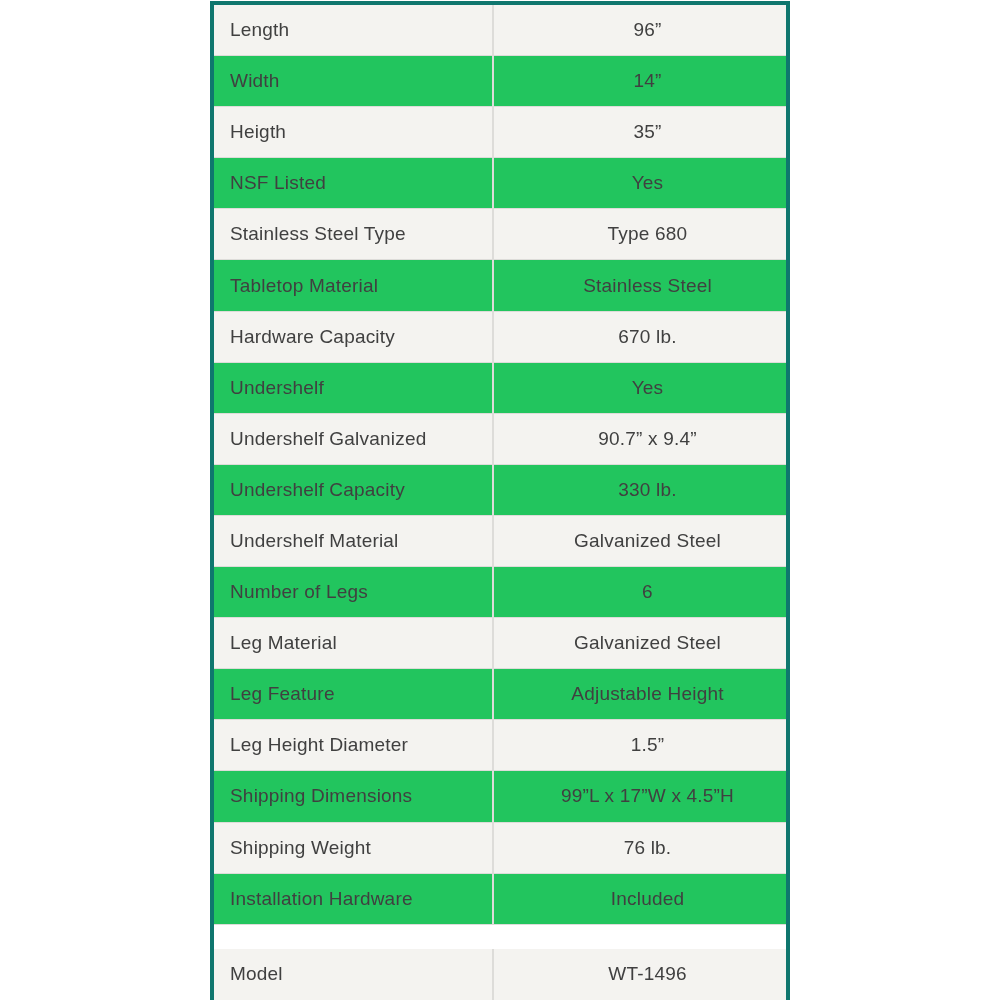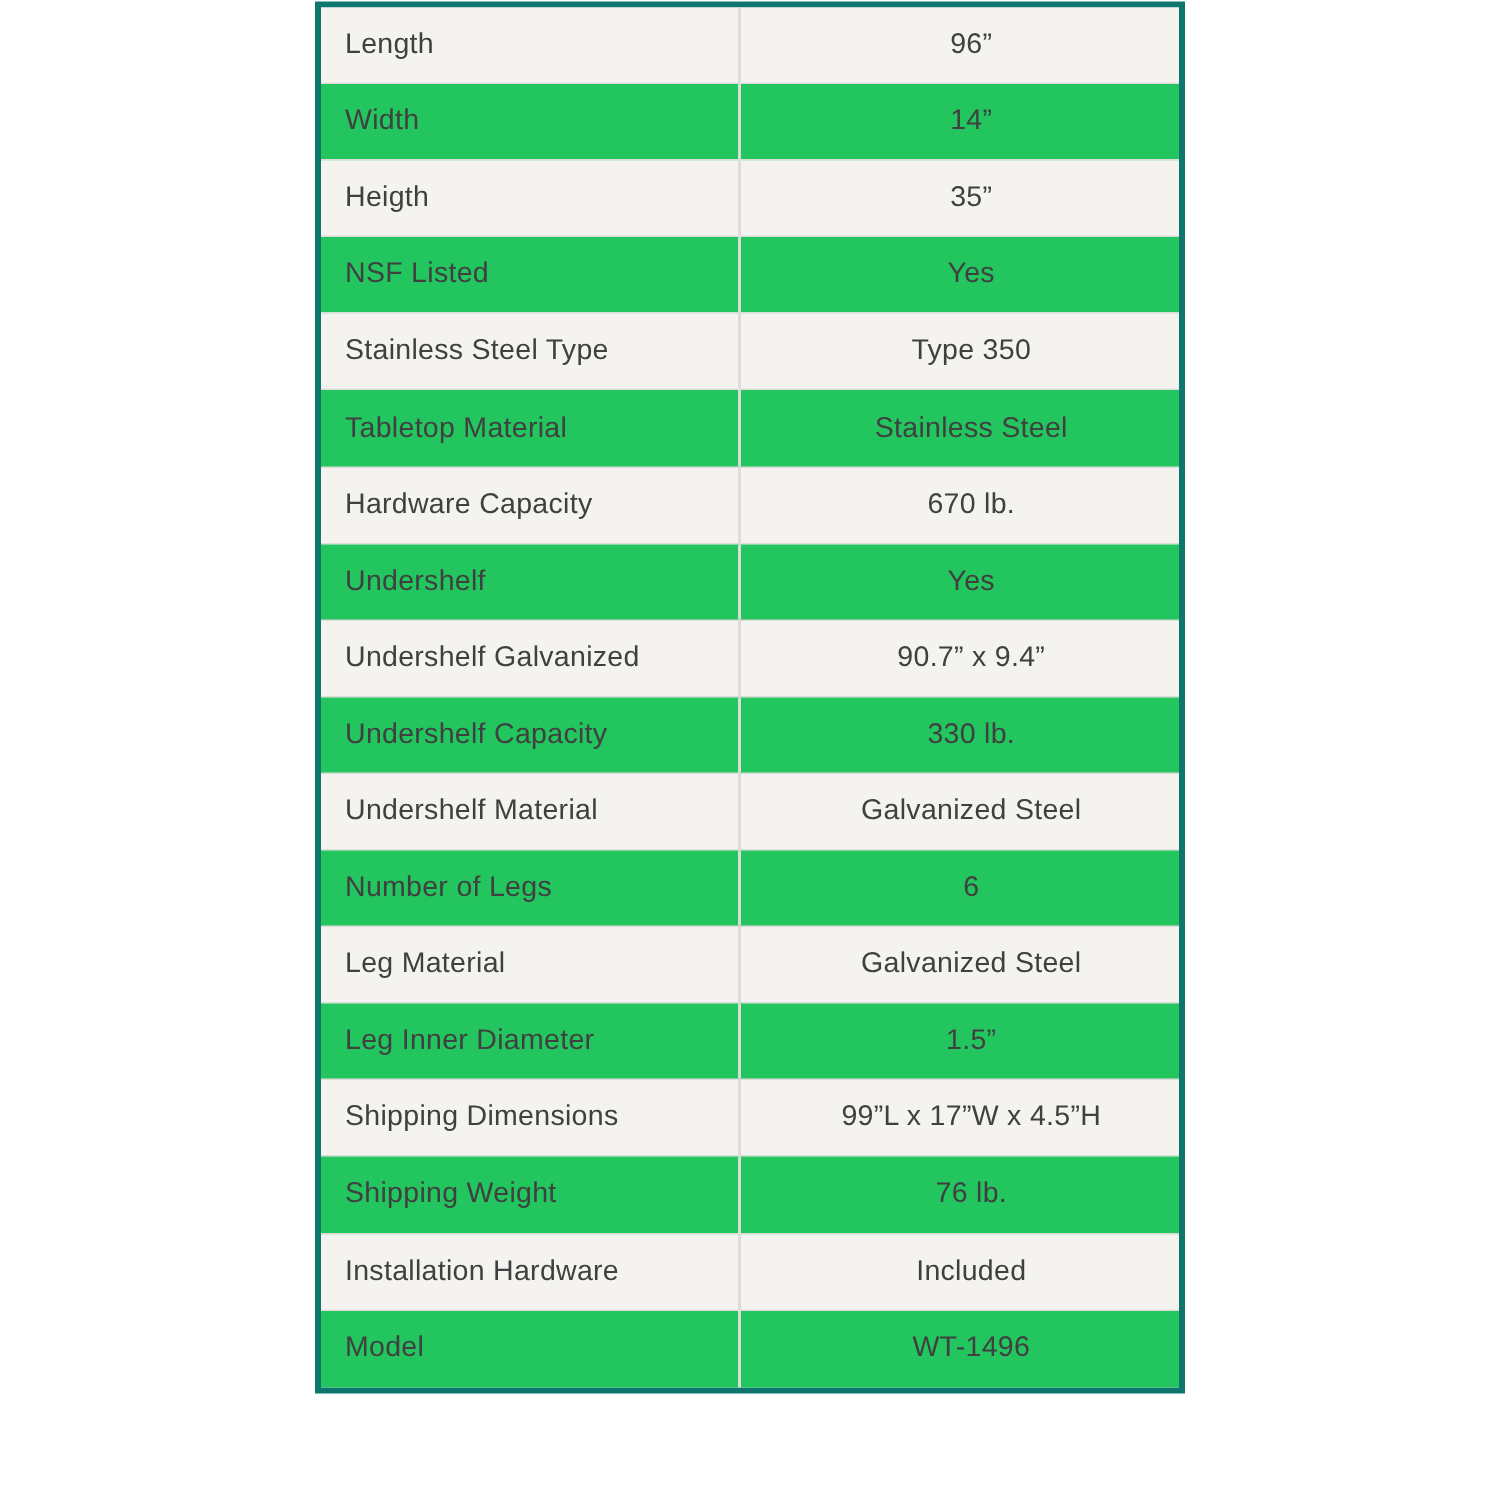--- a/index.html
+++ b/index.html
@@ -23,20 +23,21 @@
     height: 51.1px;
     box-sizing: border-box;
     border-bottom: 1px solid #dddcd9;
     background: #22c55e;
   }
   .spec-row:nth-child(odd) {
     background: #f4f3f0;
   }
   .spec-row:last-child {
     border-bottom: none;
+    margin-top: 24px;
   }
   .spec-cell {
     box-sizing: border-box;
     font-size: 19px;
     color: #404040;
     letter-spacing: 0.2px;
     white-space: nowrap;
     overflow: hidden;
   }
   .spec-label {
@@ -68,21 +69,21 @@
   <div class="spec-row">
     <div class="spec-cell spec-label">Heigth</div>
     <div class="spec-cell spec-value">35”</div>
   </div>
   <div class="spec-row">
     <div class="spec-cell spec-label">NSF Listed</div>
     <div class="spec-cell spec-value">Yes</div>
   </div>
   <div class="spec-row">
     <div class="spec-cell spec-label">Stainless Steel Type</div>
-    <div class="spec-cell spec-value">Type 350</div>
+    <div class="spec-cell spec-value">Type 680</div>
   </div>
   <div class="spec-row">
     <div class="spec-cell spec-label">Tabletop Material</div>
     <div class="spec-cell spec-value">Stainless Steel</div>
   </div>
   <div class="spec-row">
     <div class="spec-cell spec-label">Hardware Capacity</div>
     <div class="spec-cell spec-value">670 lb.</div>
   </div>
   <div class="spec-row">
@@ -103,21 +104,25 @@
   </div>
   <div class="spec-row">
     <div class="spec-cell spec-label">Number of Legs</div>
     <div class="spec-cell spec-value">6</div>
   </div>
   <div class="spec-row">
     <div class="spec-cell spec-label">Leg Material</div>
     <div class="spec-cell spec-value">Galvanized Steel</div>
   </div>
   <div class="spec-row">
-    <div class="spec-cell spec-label">Leg Inner Diameter</div>
+    <div class="spec-cell spec-label">Leg Feature</div>
+    <div class="spec-cell spec-value">Adjustable Height</div>
+  </div>
+  <div class="spec-row">
+    <div class="spec-cell spec-label">Leg Height Diameter</div>
     <div class="spec-cell spec-value">1.5”</div>
   </div>
   <div class="spec-row">
     <div class="spec-cell spec-label">Shipping Dimensions</div>
     <div class="spec-cell spec-value">99”L x 17”W x 4.5”H</div>
   </div>
   <div class="spec-row">
     <div class="spec-cell spec-label">Shipping Weight</div>
     <div class="spec-cell spec-value">76 lb.</div>
   </div>

